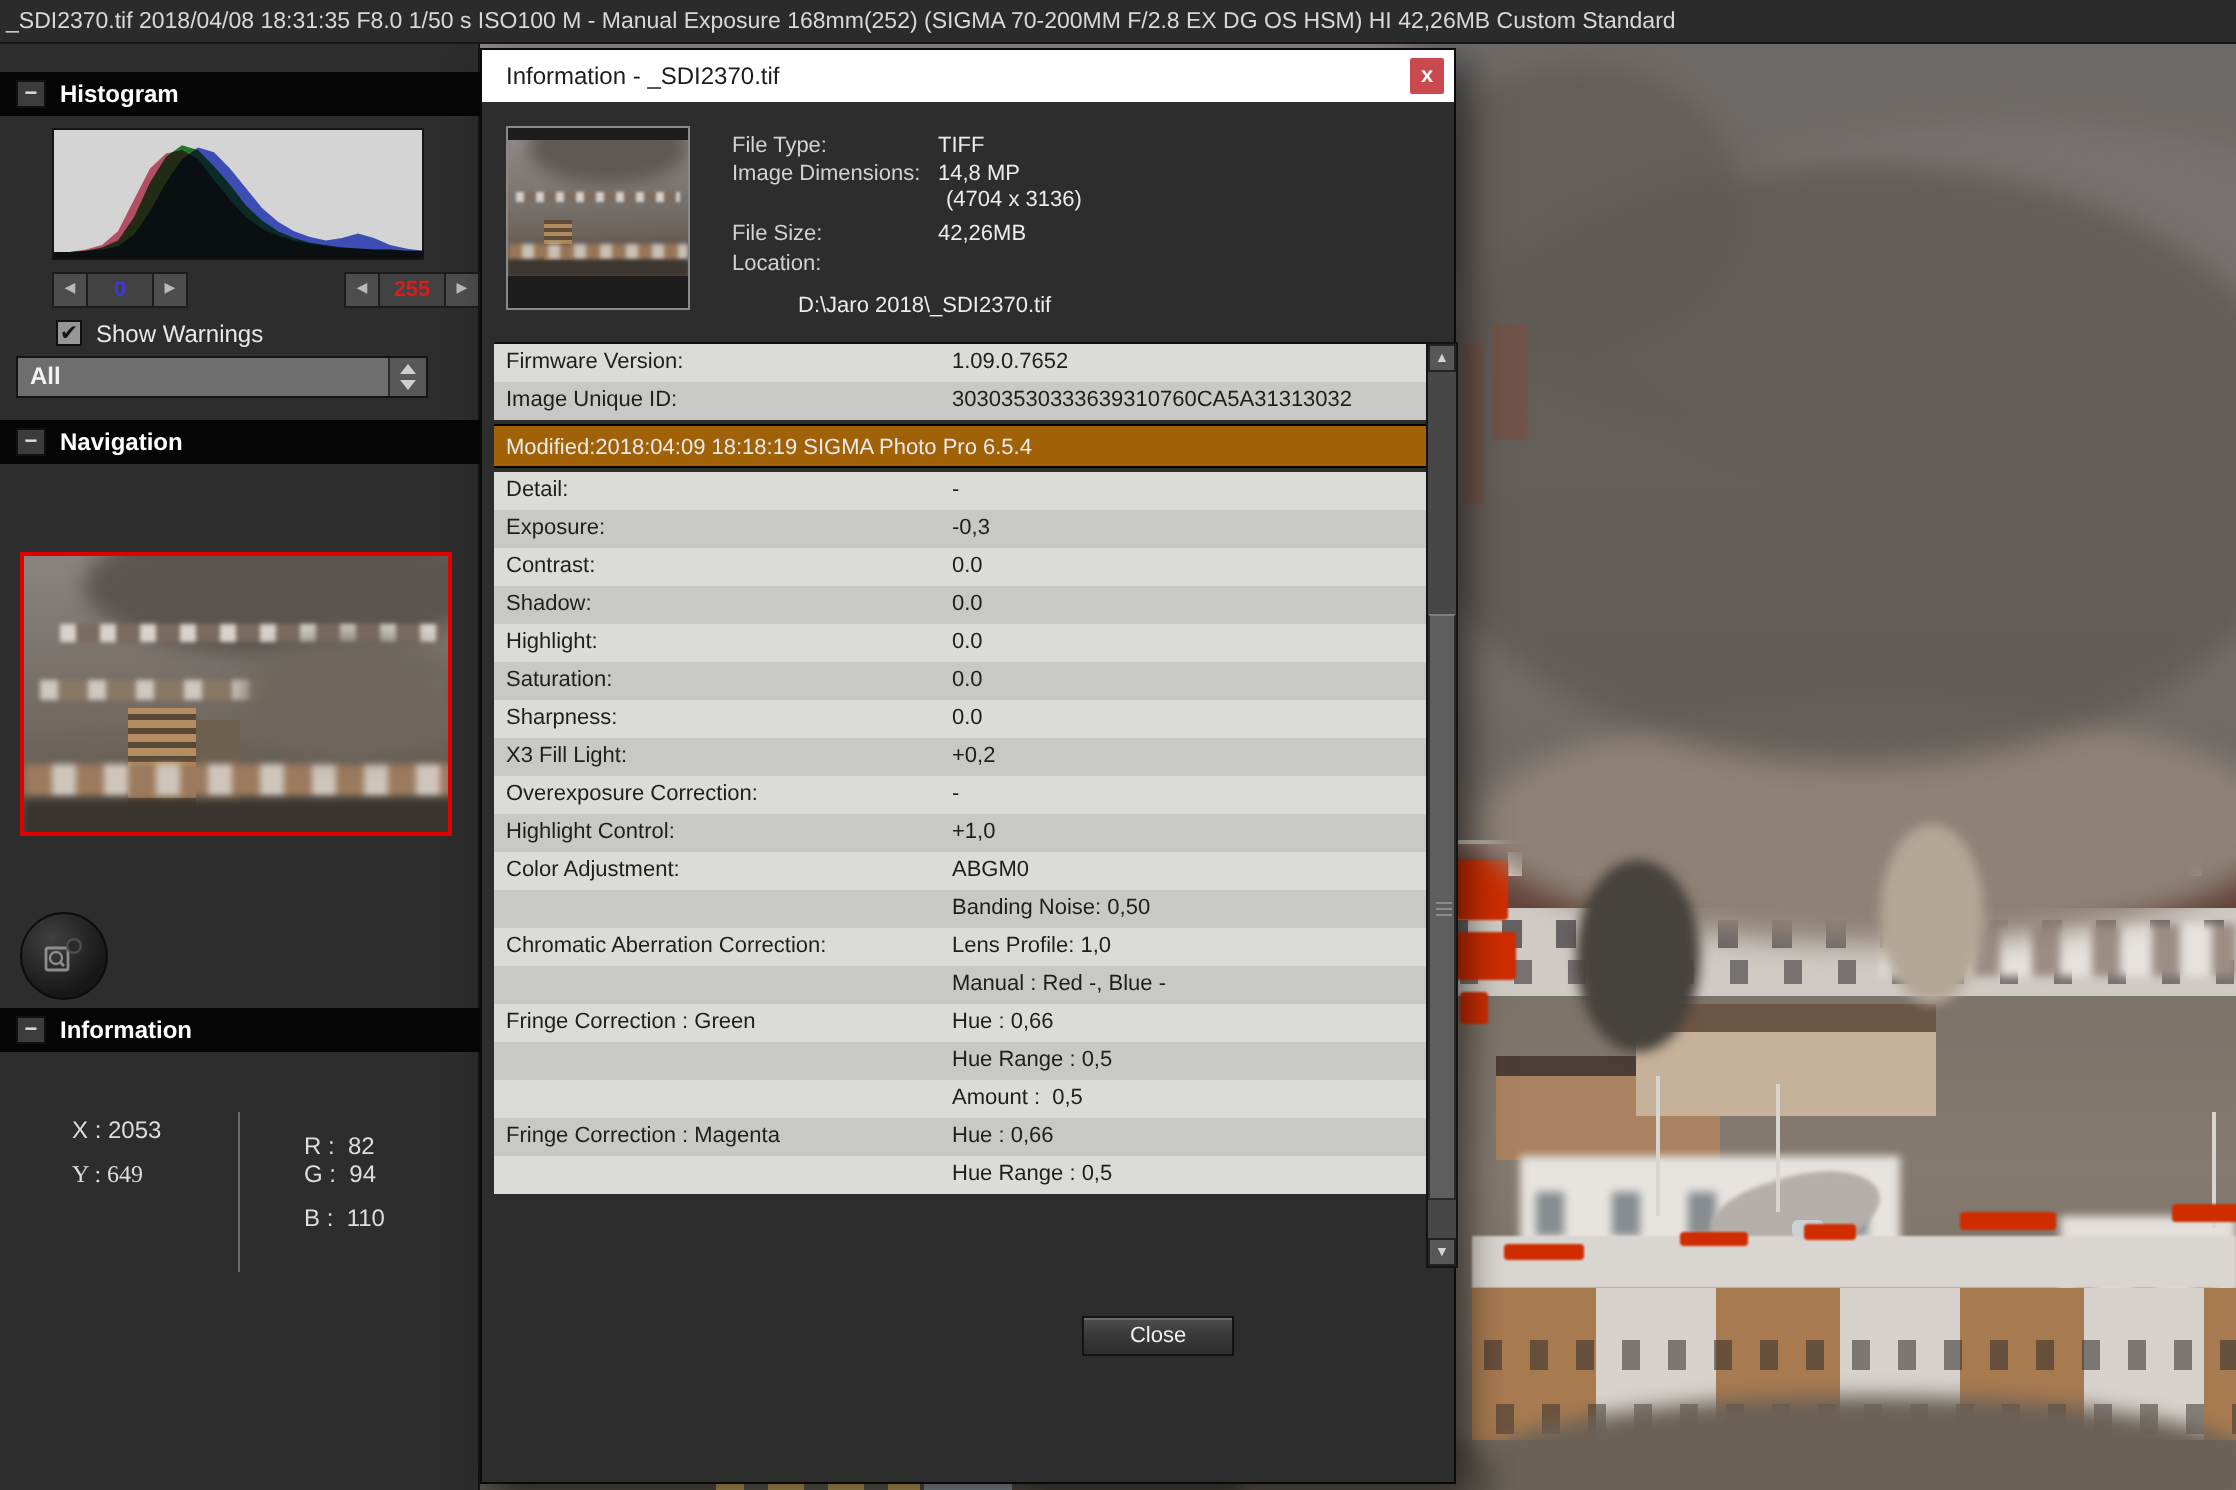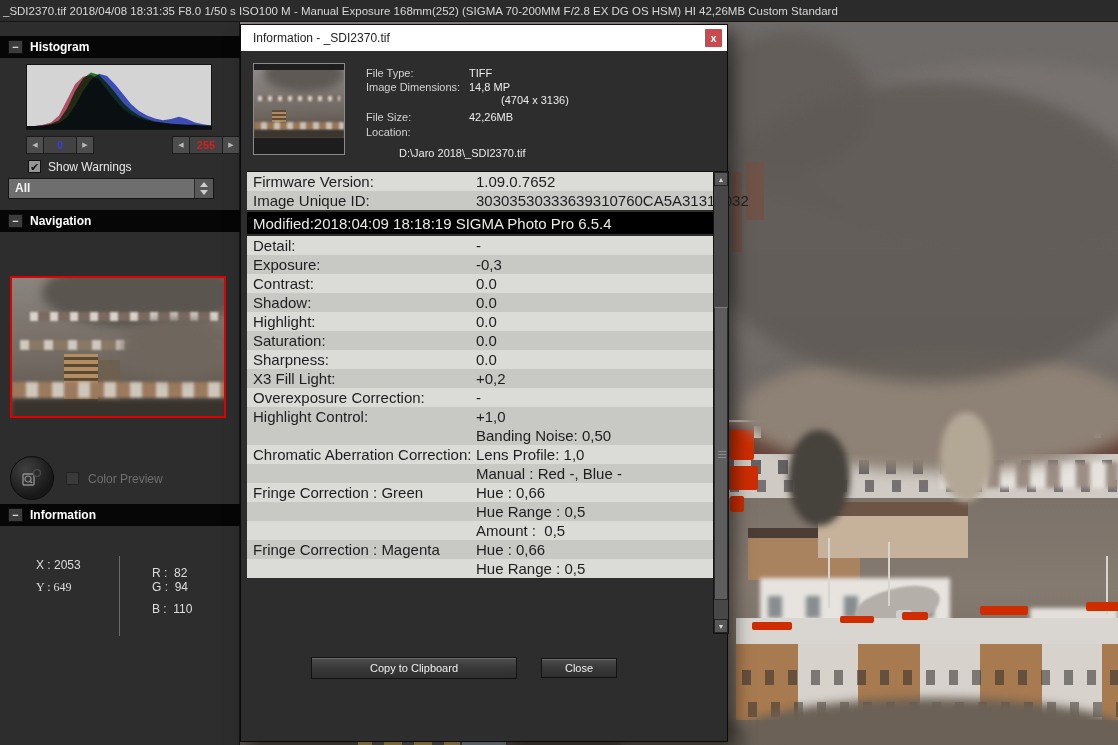--- a/index.html
+++ b/index.html
@@ -73,24 +73,24 @@
     font-size:12px;line-height:26px;padding-left:12px;}
   #dlg-close{position:absolute;right:5px;top:4px;width:17px;height:18px;background:#c9494f;color:#fff;
     font-size:11px;font-weight:bold;line-height:18px;text-align:center;cursor:pointer;border-radius:1px;}
   #dlg-thumb{position:absolute;left:12px;top:38px;width:92px;height:92px;border:1px solid #8a8a8a;
     background:#1d1d1d;overflow:hidden;}
   #dlg-thumb .tphoto{position:absolute;left:0;top:6px;width:90px;height:68px;
     background:linear-gradient(178deg,#8e8887 0%,#7b7470 40%,#6d655e 65%,#574f47 90%);overflow:hidden;}
   .fi-label{position:absolute;color:#d2d2d2;font-size:11px;}
   .fi-value{position:absolute;color:#ececec;font-size:11px;}
   #info-table{position:absolute;left:6px;top:146px;width:466px;border-top:1px solid #111;}
-  .trow{position:relative;height:19px;line-height:19px;font-size:15px;}
+  .trow{position:relative;height:19px;line-height:19px;font-size:11px;}
   .trow.a{background:#dbdbd8;}
   .trow.b{background:#c8c8c5;}
-  .trow.header{height:22px;line-height:22px;background:#000000;margin:2px 0;
+  .trow.header{height:22px;line-height:22px;background:#a16207;margin:2px 0;
     border-top:1px solid #000;border-bottom:1px solid #050505;}
   .tlabel{position:absolute;left:6px;color:#1e1e1e;white-space:nowrap;}
   .tvalue{position:absolute;left:229px;color:#1e1e1e;white-space:pre;}
   .trow.header .tlabel{color:#eaeaea;}
   #vscroll{position:absolute;left:472px;top:146px;width:16px;height:463px;background:#474747;border:1px solid #141414;}
   .sc-btn{position:absolute;left:0;width:14px;height:14px;background:#575757;border:1px solid #232323;
     color:#d6d6d6;font-size:7px;line-height:13px;text-align:center;cursor:pointer;}
   #sc-thumb{position:absolute;left:0;top:135px;width:14px;height:293px;background:#5e5e5e;
     border:1px solid #2a2a2a;border-top-color:#7e7e7e;cursor:pointer;}
   #sc-thumb::after{content:"";position:absolute;left:3px;top:143px;width:8px;height:7px;
@@ -209,24 +209,20 @@
     </div>
 
     <div id="loupe-btn">
       <svg width="24" height="24" viewBox="0 0 24 24" style="position:absolute;left:9px;top:10px;">
         <rect x="3" y="7" width="11" height="11" rx="1" fill="none" stroke="#8d8d8d" stroke-width="1.4"></rect>
         <circle cx="8" cy="12" r="3" fill="none" stroke="#8d8d8d" stroke-width="1.2"></circle>
         <line x1="10" y1="14" x2="12" y2="16" stroke="#8d8d8d" stroke-width="1.4"></line>
         <circle cx="17" cy="6" r="3.4" fill="#2a2a2a" stroke="#4d4d4d" stroke-width="1.2"></circle>
       </svg>
     </div>
-    <div class="check-row" style="left:0;top:450px;width:240px;color:#6f6f6f;">
-      <div class="checkbox unchecked" style="left:66px;top:0;"></div>
-      <span style="position:absolute;left:88px;top:0;">Color Preview</span>
-    </div>
 
     <div class="panel-header" style="top:482px;">
       <div class="collapse-btn">−</div>
       <span class="ph-label">Information</span>
     </div>
     <div id="info-values">
       <span style="position:absolute;left:36px;top:32px;">X : 2053</span>
       <span style="position:absolute;left:36px;top:54px;font-family:Liberation Serif, serif;">Y : 649</span>
       <div class="info-div"></div>
       <span style="position:absolute;left:152px;top:40px;text-align:right;">R :  82</span>
@@ -248,21 +244,21 @@
         <div style="position:absolute;left:18px;top:40px;width:14px;height:22px;background:repeating-linear-gradient(0deg,rgba(40,34,30,.6) 0 2px,rgba(0,0,0,0) 2px 4px),#b08a5e;"></div>
         <div style="position:absolute;left:0;top:52px;width:90px;height:8px;background:repeating-linear-gradient(90deg,#977556 0 7px,#c9c0b5 7px 13px);filter:blur(1px);"></div>
         <div style="position:absolute;left:0;top:60px;width:90px;height:8px;background:#3b3630;filter:blur(1px);"></div>
       </div>
     </div>
 
     <span class="fi-label" style="left:125px;top:42px;">File Type:</span>
     <span class="fi-value" style="left:228px;top:42px;">TIFF</span>
     <span class="fi-label" style="left:125px;top:56px;">Image Dimensions:</span>
     <span class="fi-value" style="left:228px;top:56px;">14,8 MP</span>
-    <span class="fi-value" style="left:232px;top:69px;margin-left:28px;">(4704 x 3136)</span>
+    <span class="fi-value" style="left:232px;top:69px;">(4704 x 3136)</span>
     <span class="fi-label" style="left:125px;top:86px;">File Size:</span>
     <span class="fi-value" style="left:228px;top:86px;">42,26MB</span>
     <span class="fi-label" style="left:125px;top:101px;">Location:</span>
     <span class="fi-value" style="left:145px;top:122px;margin-left:13px;">D:\Jaro 2018\_SDI2370.tif</span>
 
     <div id="info-table">
         <div class="trow a">
           <span class="tlabel">Firmware Version:</span>
           <span class="tvalue">1.09.0.7652</span>
         </div>
@@ -307,20 +303,24 @@
           <span class="tvalue">+0,2</span>
         </div>
         <div class="trow a">
           <span class="tlabel">Overexposure Correction:</span>
           <span class="tvalue">-</span>
         </div>
         <div class="trow b">
           <span class="tlabel">Highlight Control:</span>
           <span class="tvalue">+1,0</span>
         </div>
+        <div class="trow a">
+          <span class="tlabel">Color Adjustment:</span>
+          <span class="tvalue">ABGM0</span>
+        </div>
         <div class="trow b">
           <span class="tlabel"></span>
           <span class="tvalue">Banding Noise: 0,50</span>
         </div>
         <div class="trow a">
           <span class="tlabel">Chromatic Aberration Correction:</span>
           <span class="tvalue">Lens Profile: 1,0</span>
         </div>
         <div class="trow b">
           <span class="tlabel"></span>
@@ -347,17 +347,16 @@
           <span class="tvalue">Hue Range : 0,5</span>
         </div>
       </div>
 
     <div id="vscroll">
       <div class="sc-btn" style="top:0;">▲</div>
       <div id="sc-thumb"></div>
       <div class="sc-btn" style="bottom:0;">▼</div>
     </div>
 
-    <div class="dlg-btn" style="left:70px;top:632px;width:206px;height:22px;line-height:20px;">Copy to Clipboard</div>
     <div class="dlg-btn" style="left:300px;top:633px;width:76px;height:20px;line-height:18px;">Close</div>
   </div>
 
 </div>
 
 </body></html>

